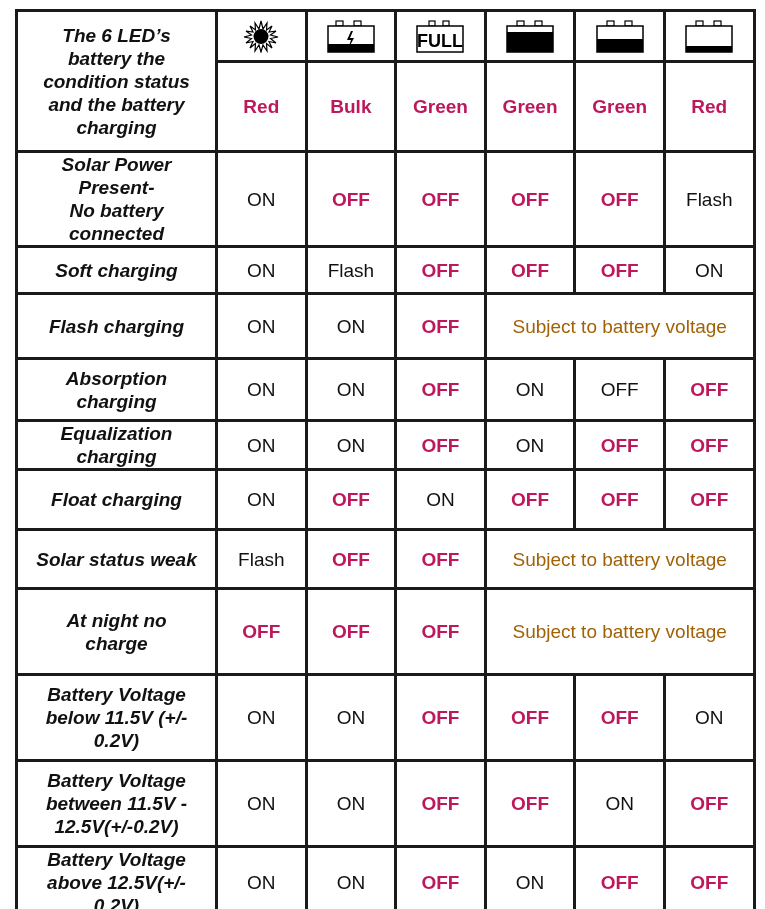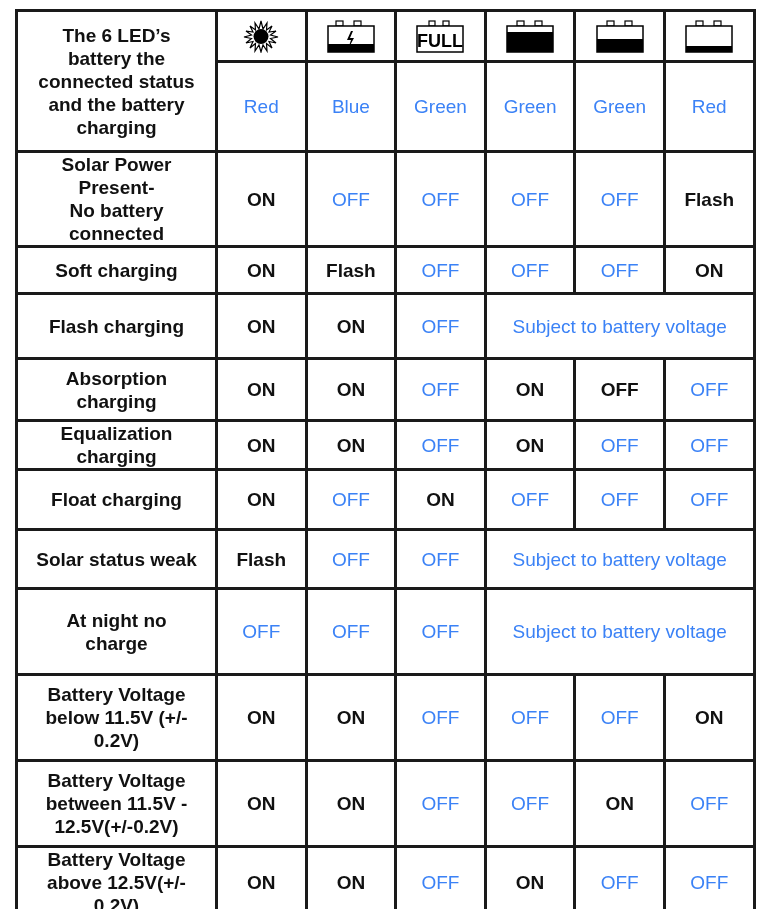--- a/index.html
+++ b/index.html
@@ -2,43 +2,43 @@
 <html><head>
 <meta charset="utf-8">
 <style>
   html, body { margin:0; padding:0; background:#ffffff; }
   body { width:765px; height:909px; position:relative; overflow:hidden;
          font-family:"Liberation Sans", "DejaVu Sans", sans-serif; color:#111; }
   table.led { position:absolute; left:15px; top:9px; border-collapse:collapse;
               table-layout:fixed; width:738px; }
   table.led td { border:3px solid #1a1a1a; text-align:center; vertical-align:middle;
                  padding:0 2px; font-size:19px; line-height:23px; }
-  td.lbl { font-weight:bold; font-size:18px; line-height:23px; }
-  td.b { font-weight:bold; }
-  td.n { font-weight:normal; color:#3b82f6; }
-  td.span3 { font-weight:normal; color:#3b82f6; font-size:19px; }
+  td.lbl { font-weight:bold; font-size:18px; line-height:23px;font-style:italic; }
+  td.b { font-weight:normal; }
+  td.n { font-weight:bold; color:#be185d; }
+  td.span3 { font-weight:normal; color:#a16207; font-size:19px; }
   .icon { display:inline-block; vertical-align:middle; }
   col.c0 { width:200px; } col.cx { width:89.6px; }
 </style>
 </head>
 <body>
 
 <table class="led">
   <colgroup>
       <col class="c0">
       <col class="cx">
       <col class="cx">
       <col class="cx">
       <col class="cx">
       <col class="cx">
       <col class="cx">
     </colgroup>
   <tbody id="tbody">
     <tr style="height:51px">
-      <td class="lbl" rowspan="2" id="title-cell"><span>The 6 LED’s</span><br><span>battery the</span><br><span>connected status</span><br><span>and the battery</span><br><span>charging</span></td>
+      <td class="lbl" rowspan="2" id="title-cell"><span>The 6 LED’s</span><br><span>battery the</span><br><span>condition status</span><br><span>and the battery</span><br><span>charging</span></td>
       <td>
         <svg class="icon" width="40" height="34" viewBox="0 0 40 34">
           <g stroke="#000" stroke-width="1.2" fill="none">
             <path d="M20 2 L22 10 L26 4 L25.5 11 L31 7 L28 13 L35 12 L29.5 16 L37 18 L29.5 19.5 L35 24 L28 22.5 L31 29 L25.5 24.5 L26 32 L22 26 L20 33 L18 26 L14 32 L14.5 24.5 L9 29 L12 22.5 L5 24 L10.5 19.5 L3 18 L10.5 16 L5 12 L12 13 L9 7 L14.5 11 L14 4 L18 10 Z"></path>
           </g>
           <circle cx="20" cy="17.5" r="7.5" fill="#000"></circle>
         </svg>
       </td>
       <td>
         <svg class="icon" width="50" height="34" viewBox="0 0 50 34">
@@ -77,21 +77,21 @@
         <svg class="icon" width="50" height="34" viewBox="0 0 50 34">
           <rect x="12" y="2" width="7" height="5" fill="#fff" stroke="#000" stroke-width="1.2"></rect>
           <rect x="30" y="2" width="7" height="5" fill="#fff" stroke="#000" stroke-width="1.2"></rect>
           <rect x="2" y="7" width="46" height="26" fill="#fff" stroke="#000" stroke-width="1.5"></rect>
           <rect x="2" y="27" width="46" height="6" fill="#000"></rect>
         </svg>
       </td>
     </tr>
     <tr style="height:90px">
       <td class="n">Red</td>
-      <td class="n">Blue</td>
+      <td class="n">Bulk</td>
       <td class="n">Green</td>
       <td class="n">Green</td>
       <td class="n">Green</td>
       <td class="n">Red</td>
     </tr>
   <tr style="height: 47px;">
         <td class="lbl">Solar Power<br>Present-<br>No battery<br>connected</td>
         <td class="b">ON</td>
         <td class="n">OFF</td>
         <td class="n">OFF</td>

